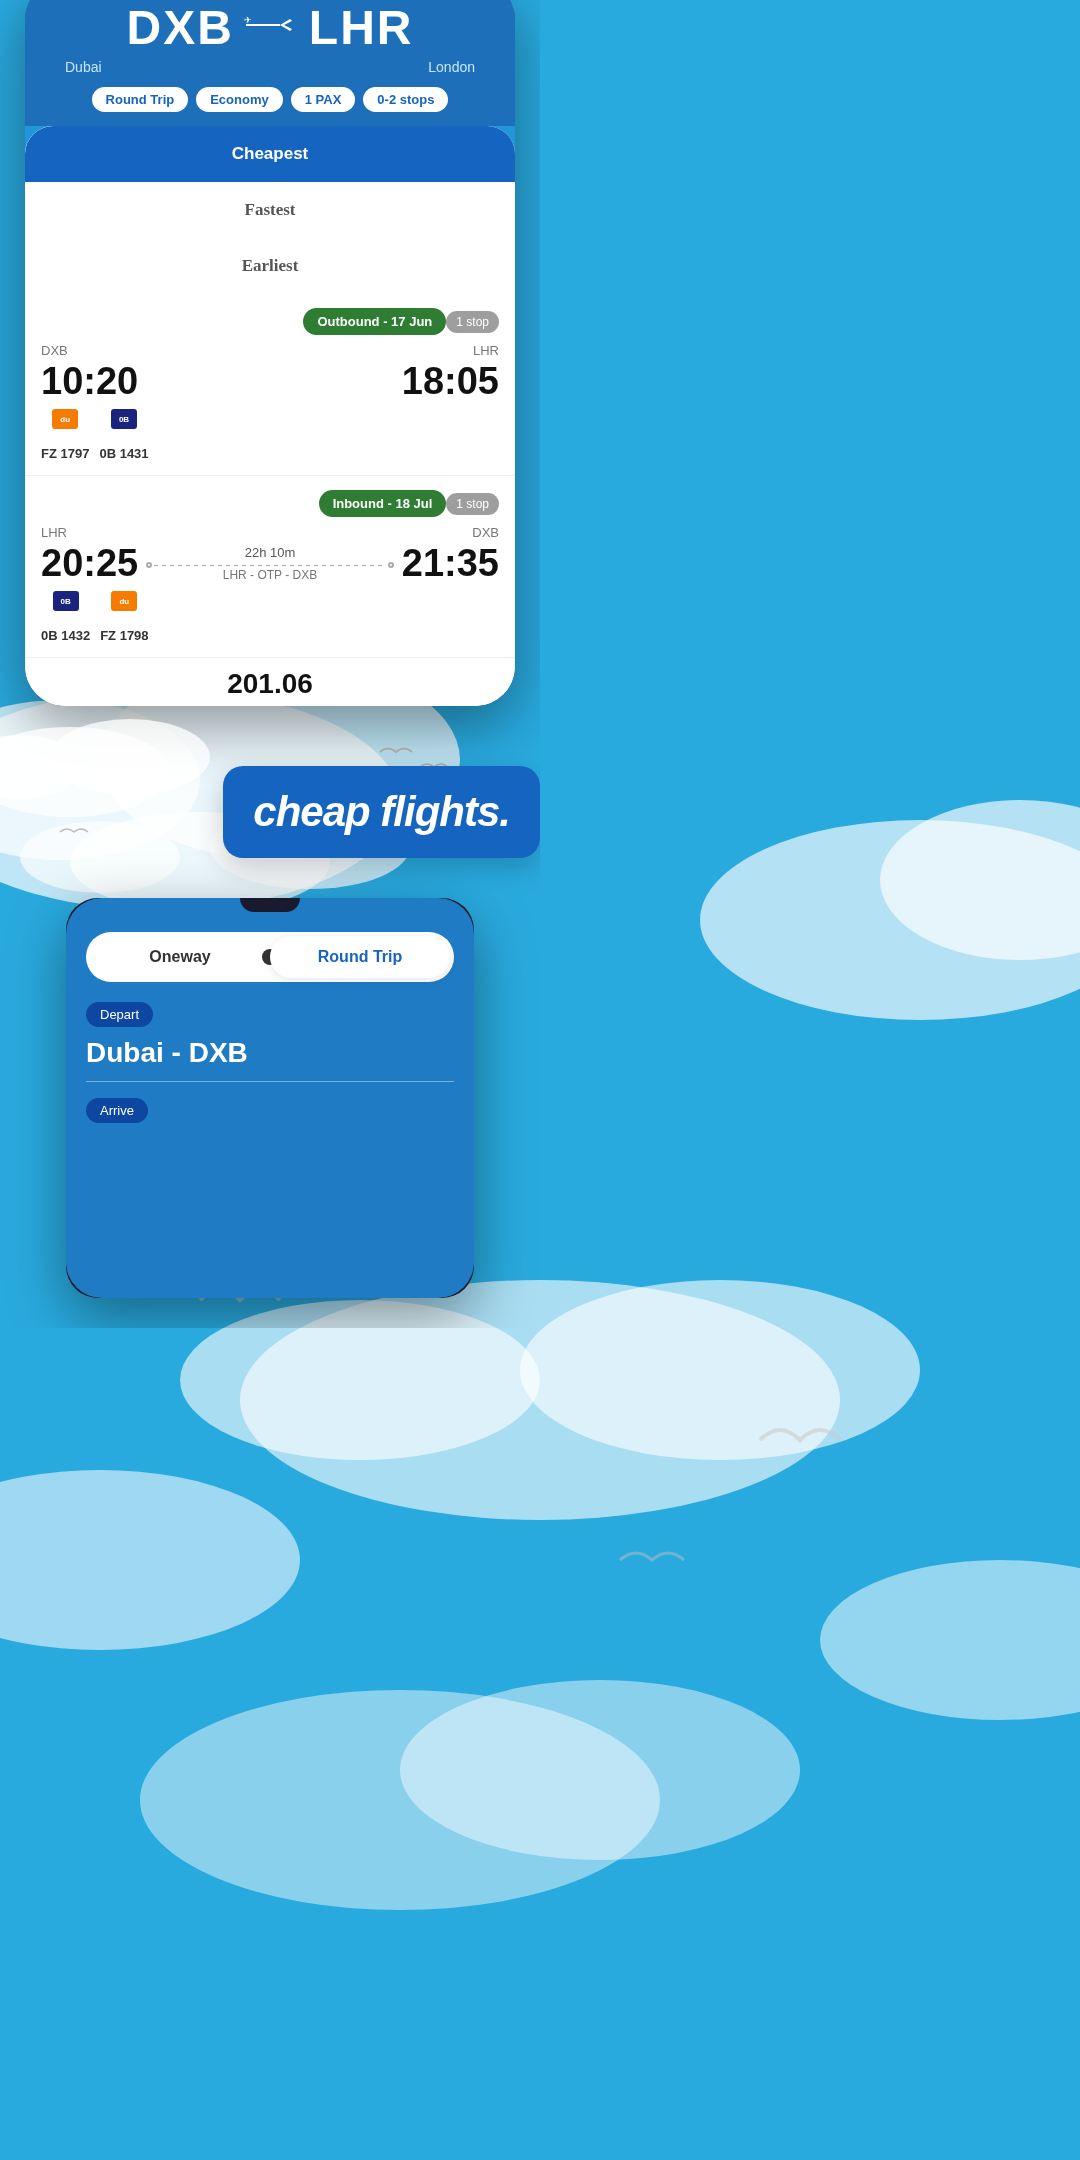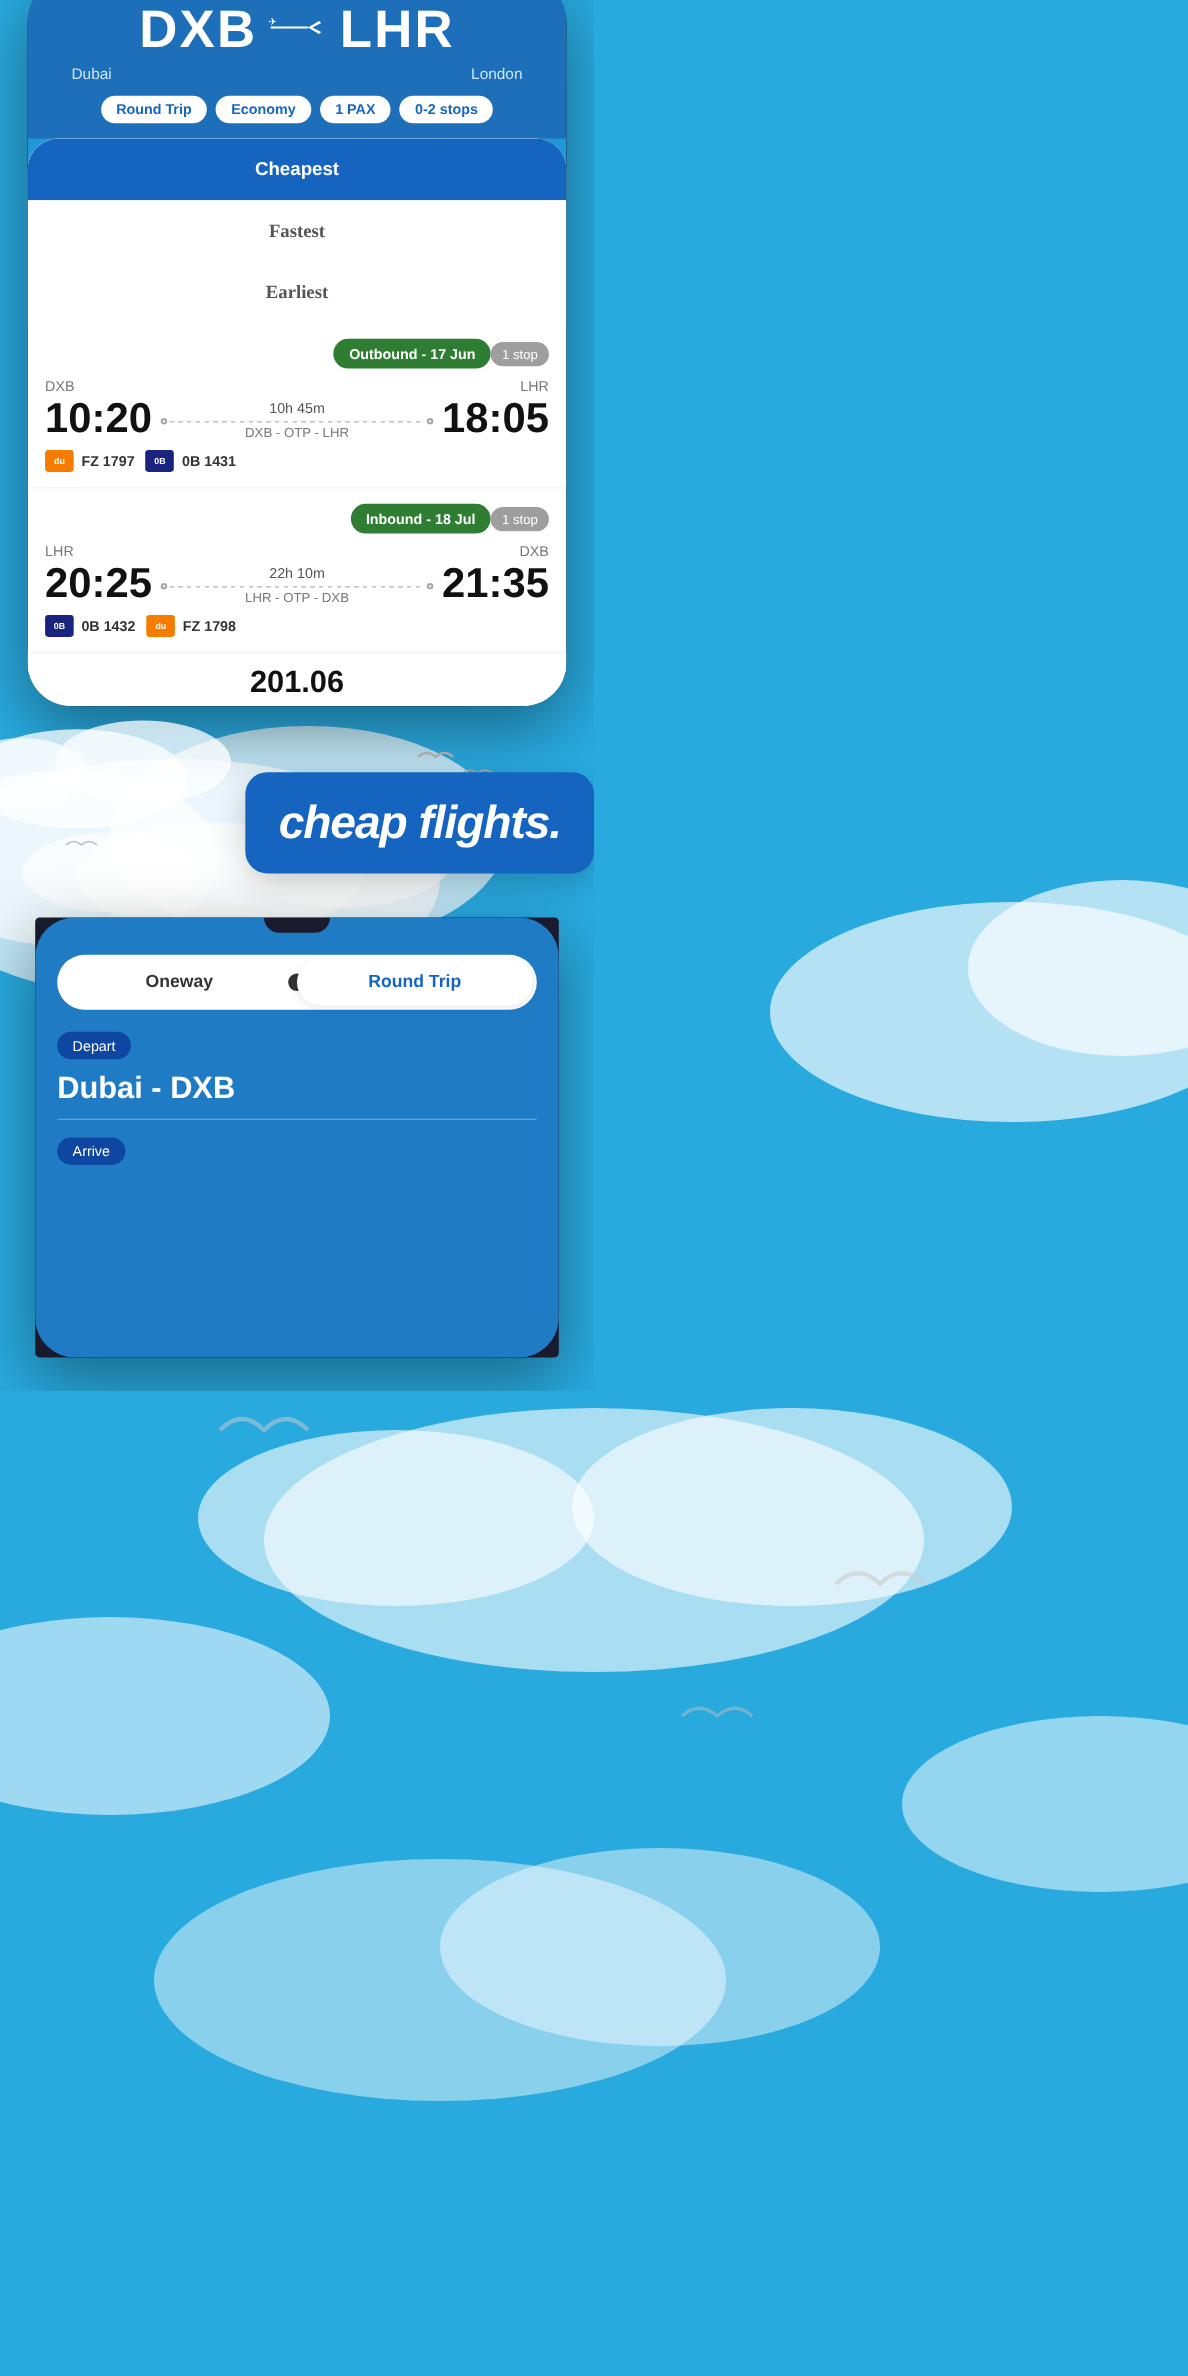--- a/index.html
+++ b/index.html
@@ -209,24 +209,25 @@
     .airline-row {
       display: flex;
       gap: 10px;
       align-items: center;
       margin-top: 6px;
     }
 
     .airline-badge {
       display: flex;
       align-items: center;
-      gap: 7px;
+      gap: 17px;
       font-size: 13px;
       font-weight: 600;
       color: #333;
+      flex-direction: column;
     }
 
     .airline-logo {
       width: 26px;
       height: 20px;
       border-radius: 3px;
       display: inline-flex;
       align-items: center;
       justify-content: center;
       font-size: 8px;
@@ -253,23 +254,23 @@
       display: inline-block;
       margin-left: 80px;
       letter-spacing: -1px;
       box-shadow: 0 10px 30px rgba(0,0,0,0.2);
     }
 
     
     .phone-bottom {
       position: relative;
       margin: 0 auto;
-      width: 476px;
+      width: 408px;
       background: #1a1a2e;
-      border-radius: 4px;
+      border-radius: 32px;
       padding: 0;
       overflow: hidden;
       box-shadow: 0 20px 60px rgba(0,0,0,0.4);
       margin-bottom: 30px;
     }
 
     .phone-bottom-screen {
       background: #1e7bc4;
       border-radius: 36px;
       overflow: hidden;
@@ -455,29 +456,20 @@
             <span class="stop-badge">1 stop</span>
           </div>
 
           <div class="flight-route">
             <span class="airport-label">DXB</span>
             <span class="airport-label">LHR</span>
           </div>
 
           <div class="flight-times">
             <span class="time">10:20</span>
-            <div class="route-info">
-              <div class="duration">10h 45m</div>
-              <div class="route-line">
-                <div class="route-dot"></div>
-                <div class="route-dash"></div>
-                <div class="route-dot"></div>
-              </div>
-              <div class="route-via">DXB - OTP - LHR</div>
-            </div>
             <span class="time">18:05</span>
           </div>
 
           <div class="airline-row">
             <div class="airline-badge">
               <span class="airline-logo logo-orange">du</span>
               <span>FZ 1797</span>
             </div>
             <div class="airline-badge">
               <span class="airline-logo logo-blue">0B</span>

